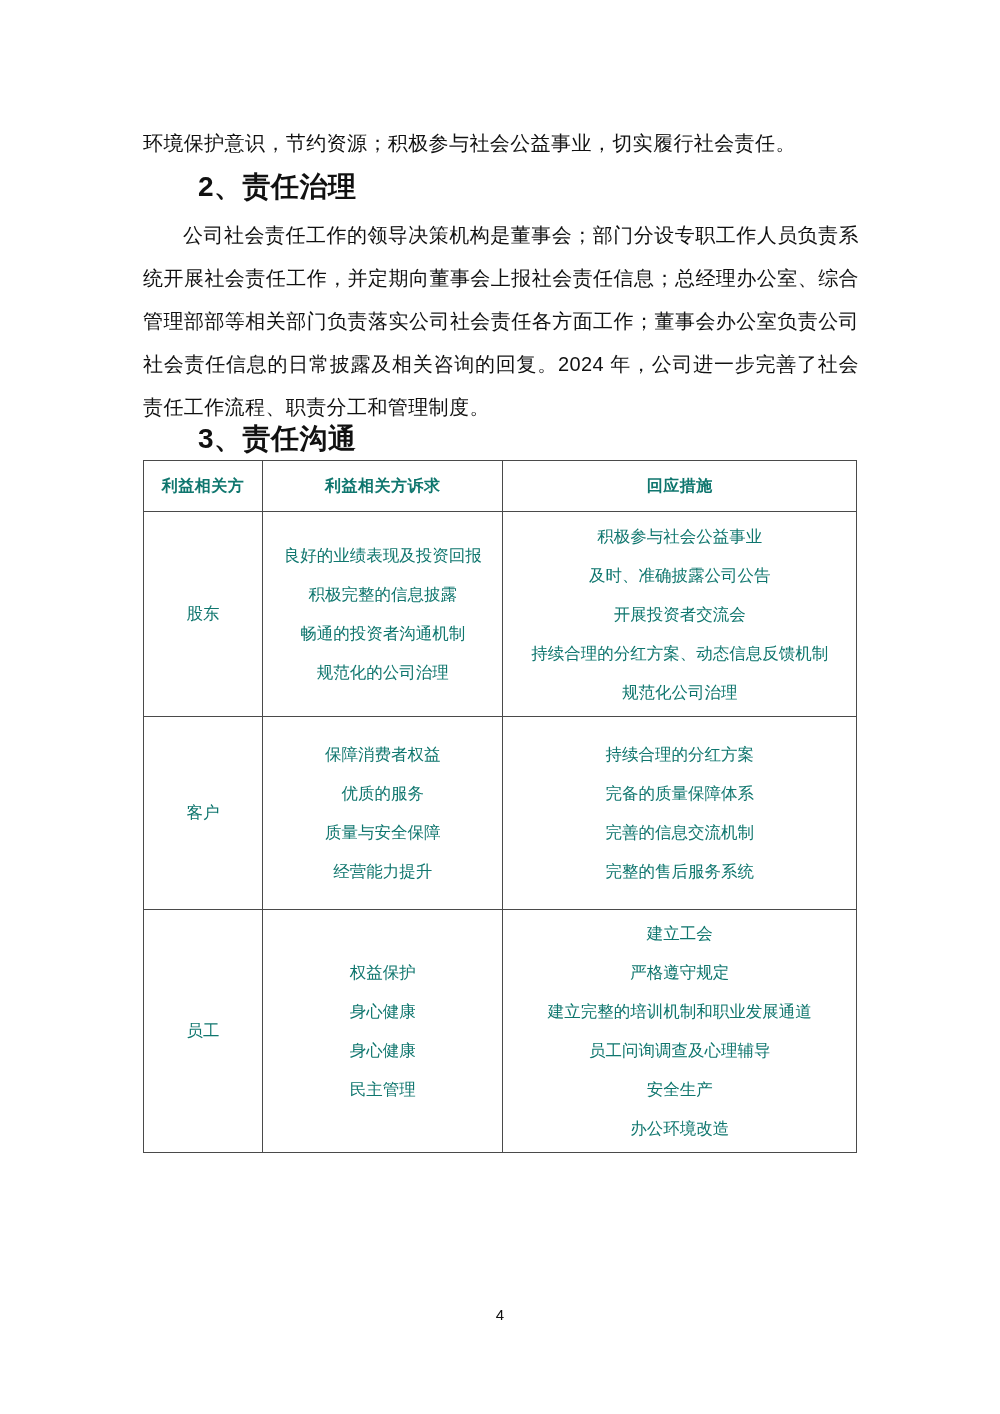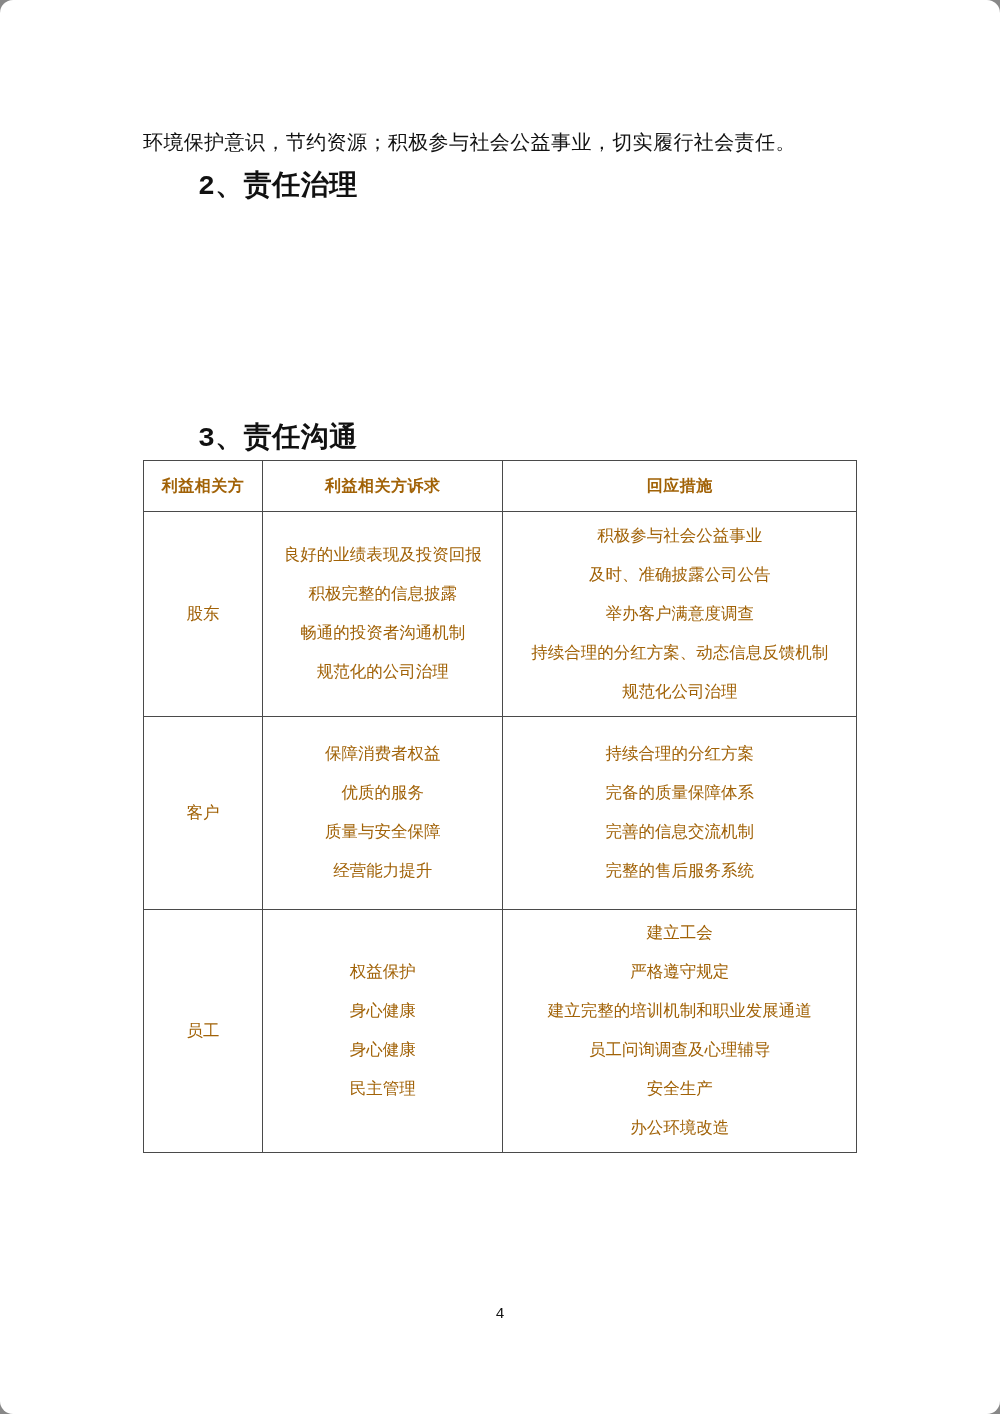--- a/index.html
+++ b/index.html
@@ -2,24 +2,23 @@
 <html><head>
 <meta charset="utf-8">
 <style>
   html, body { margin: 0; padding: 0; background: #888; }
   .page {
     position: relative;
     width: 1000px;
     height: 1414px;
     margin: 0 auto;
     background: #ffffff;
-    font-family: Liberation Mono, monospace;
+    font-family: Liberation Sans, sans-serif;
     color: #111111;
     overflow: hidden;
-    border-radius: 13px;
   }
   .intro-line {
     position: absolute;
     left: 143px; top: 122px;
     width: 716px;
     font-size: 20px;
     letter-spacing: 0.4px;
     line-height: 43px;
   }
   .section-heading {
@@ -43,21 +42,21 @@
     text-justify: inter-ideograph;
     text-indent: 2em;
   }
   .comm-table {
     position: absolute;
     left: 143px; top: 460px;
     width: 714px;
     border-collapse: collapse;
     table-layout: fixed;
     font-size: 16.5px;
-    color: #a16207;
+    color: #0f766e;
   }
   .comm-table th, .comm-table td {
     border: 1px solid #4a4a4a;
     text-align: center;
     vertical-align: middle;
     padding: 2px 4px;
     overflow: hidden;
   }
   .comm-table th {
     font-weight: bold;
@@ -86,20 +85,21 @@
 </style>
 </head>
 <body>
 
 <div class="page">
 
   <div class="intro-line">环境保护意识，节约资源；积极参与社会公益事业，切实履行社会责任。</div>
 
   <div class="section-heading heading-2">2、责任治理</div>
 
+  <div class="body-paragraph">公司社会责任工作的领导决策机构是董事会；部门分设专职工作人员负责系统开展社会责任工作，并定期向董事会上报社会责任信息；总经理办公室、综合管理部部等相关部门负责落实公司社会责任各方面工作；董事会办公室负责公司社会责任信息的日常披露及相关咨询的回复。2024 年，公司进一步完善了社会责任工作流程、职责分工和管理制度。</div>
 
   <div class="section-heading heading-3">3、责任沟通</div>
 
   <table class="comm-table">
     <colgroup>
       <col class="col-stakeholder">
       <col class="col-demands">
       <col class="col-responses">
     </colgroup>
     <thead>
@@ -114,21 +114,21 @@
         <td>股东</td>
         <td>
             <div class="cell-line">良好的业绩表现及投资回报</div>
             <div class="cell-line">积极完整的信息披露</div>
             <div class="cell-line">畅通的投资者沟通机制</div>
             <div class="cell-line">规范化的公司治理</div>
           </td>
         <td>
             <div class="cell-line">积极参与社会公益事业</div>
             <div class="cell-line">及时、准确披露公司公告</div>
-            <div class="cell-line">举办客户满意度调查</div>
+            <div class="cell-line">开展投资者交流会</div>
             <div class="cell-line">持续合理的分红方案、动态信息反馈机制</div>
             <div class="cell-line">规范化公司治理</div>
           </td>
       </tr>
       <tr class="row-customer">
         <td>客户</td>
         <td>
             <div class="cell-line">保障消费者权益</div>
             <div class="cell-line">优质的服务</div>
             <div class="cell-line">质量与安全保障</div>

